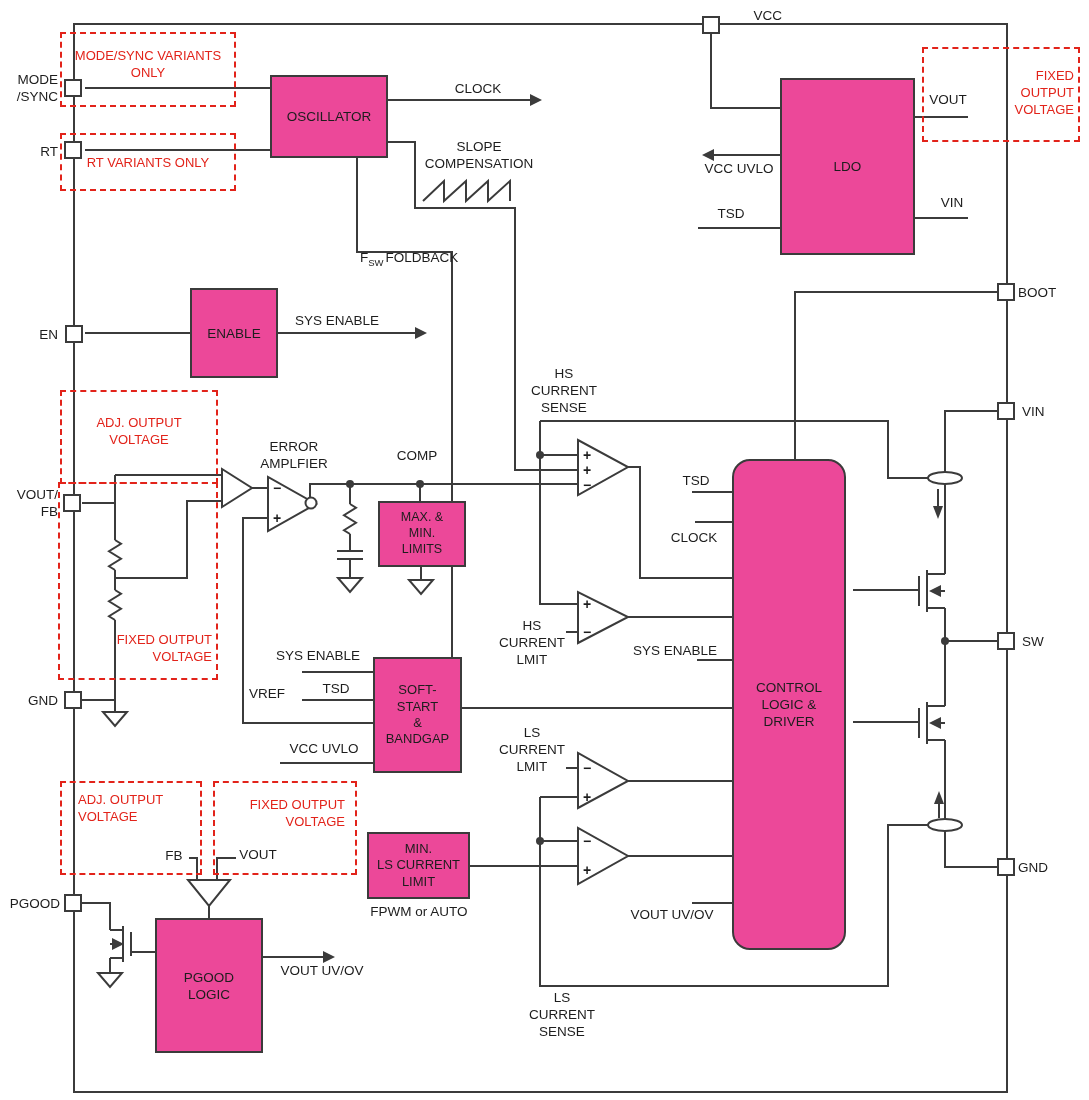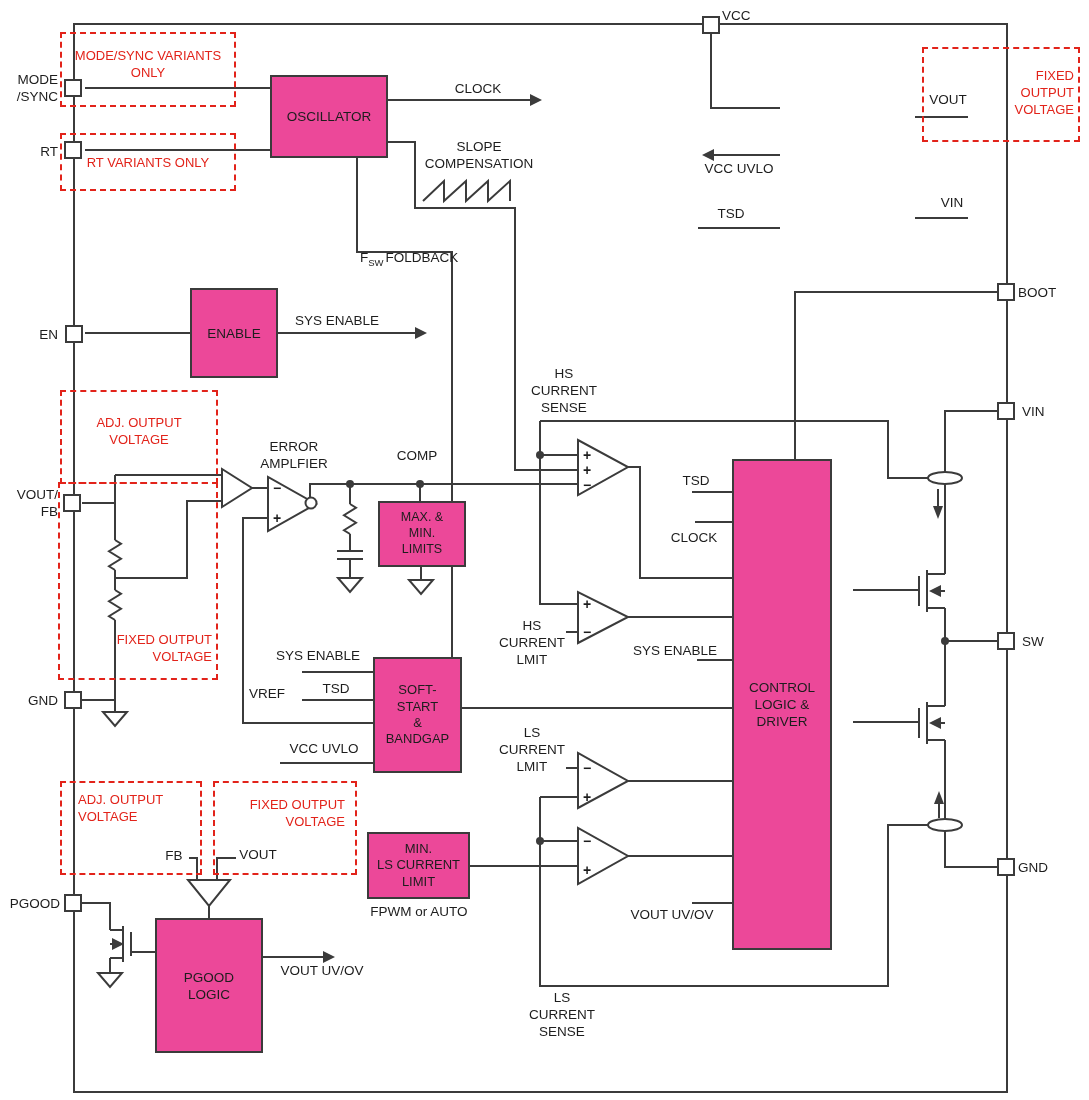--- a/index.html
+++ b/index.html
@@ -180,28 +180,29 @@
       <text x="587" y="637">−</text>
       <text x="587" y="773">−</text>
       <text x="587" y="802">+</text>
       <text x="587" y="846">−</text>
       <text x="587" y="875">+</text>
     </g>
   </svg>
 
   <div class="blk" style="left:270px;top:75px;width:118px;height:83px;">OSCILLATOR</div>
   <div class="blk" style="left:190px;top:288px;width:88px;height:90px;">ENABLE</div>
+  <div class="blk" style="left:780px;top:78px;width:135px;height:177px;">LDO</div>
   <div class="blk" style="left:378px;top:501px;width:88px;height:66px;font-size:12.5px;">MAX. &amp;
 MIN.
 LIMITS</div>
   <div class="blk" style="left:373px;top:657px;width:89px;height:116px;font-size:13px;">SOFT-
 START
 &amp;
 BANDGAP</div>
-  <div class="blk" style="left:732px;top:459px;width:100px;height:491px;">CONTROL
+  <div class="blk" style="left:732px;top:459px;width:114px;height:491px;border-radius:18px;">CONTROL
 LOGIC &amp;
 DRIVER</div>
   <div class="blk" style="left:367px;top:832px;width:103px;height:67px;font-size:13px;">MIN.
 LS CURRENT
 LIMIT</div>
   <div class="blk" style="left:155px;top:918px;width:108px;height:135px;">PGOOD
 LOGIC</div>
 
   <div class="redbox" style="left:60px;top:32px;width:176px;height:75px;"></div>
   <div class="redbox" style="left:60px;top:133px;width:176px;height:58px;"></div>
@@ -239,21 +240,21 @@
   <div class="pin" style="left:997px;top:858px;"></div>
 
   <div class="lbl r" style="left:0px;top:71px;width:58px;">MODE
 /SYNC</div>
   <div class="lbl r" style="left:0px;top:143px;width:58px;">RT</div>
   <div class="lbl r" style="left:0px;top:326px;width:58px;">EN</div>
   <div class="lbl r" style="left:0px;top:486px;width:58px;">VOUT/
 FB</div>
   <div class="lbl r" style="left:0px;top:692px;width:58px;">GND</div>
   <div class="lbl r" style="left:0px;top:895px;width:60px;">PGOOD</div>
-  <div class="lbl l" style="left:722px;top:7px;width:60px;">VCC</div>
+  <div class="lbl l" style="left:722px;top:7px;width:60px;text-align:right;">VCC</div>
   <div class="lbl l" style="left:1018px;top:284px;width:70px;">BOOT</div>
   <div class="lbl l" style="left:1022px;top:403px;width:60px;">VIN</div>
   <div class="lbl l" style="left:1022px;top:633px;width:60px;">SW</div>
   <div class="lbl l" style="left:1018px;top:859px;width:70px;">GND</div>
 
   <div class="lbl" style="left:438px;top:80px;width:80px;">CLOCK</div>
   <div class="lbl" style="left:400px;top:138px;width:158px;">SLOPE
 COMPENSATION</div>
   <div class="lbl l" style="left:360px;top:232px;width:130px;">
     <span>F</span><sub>SW</sub><span class="fsw-rest">FOLDBACK</span>

